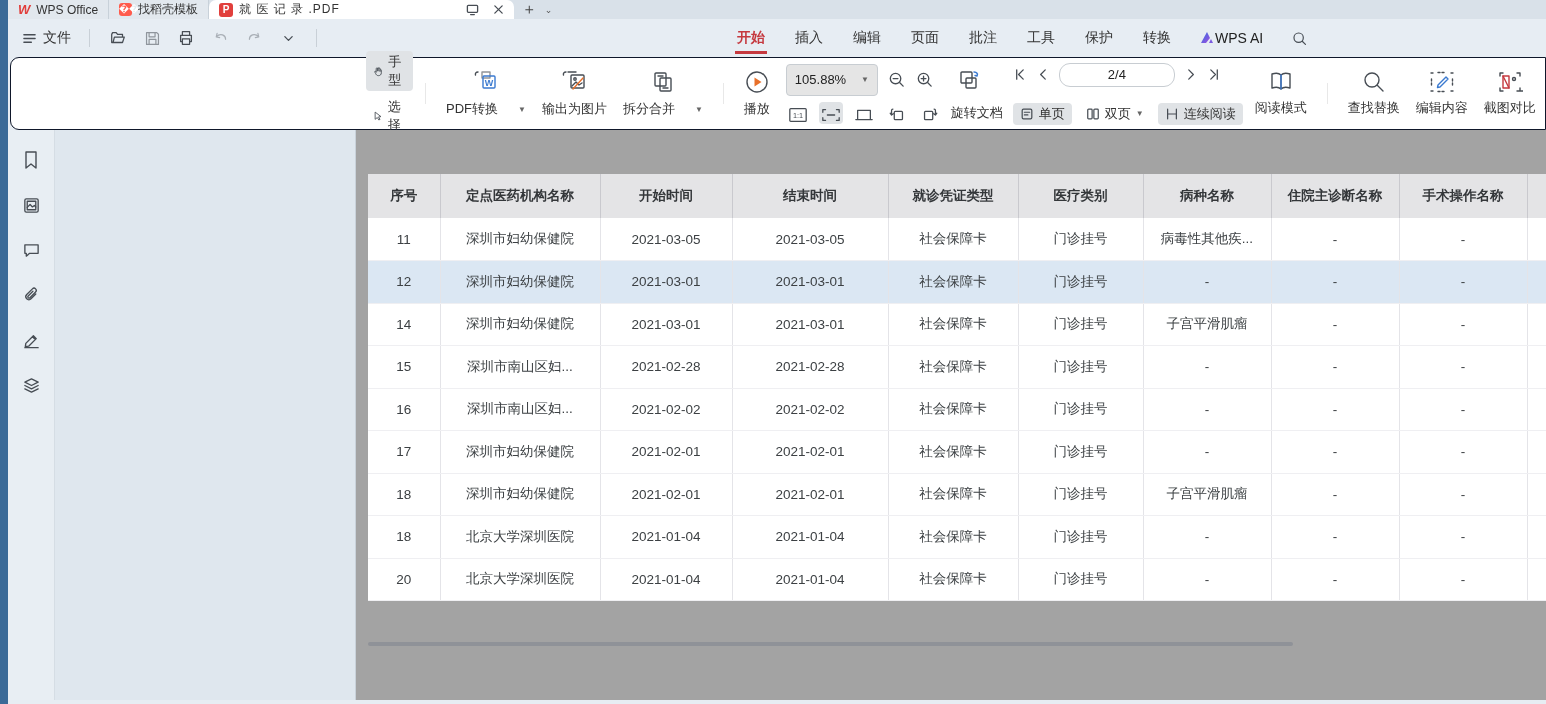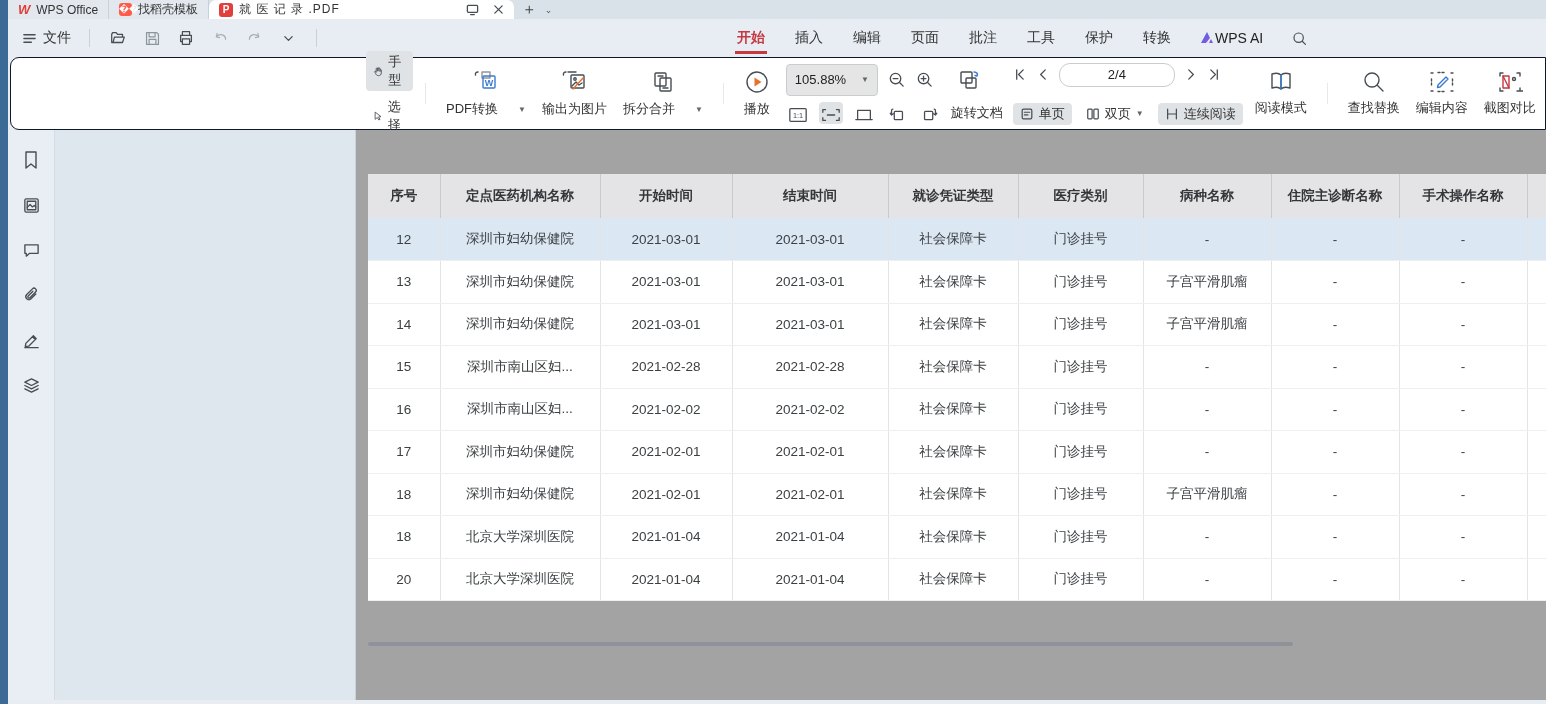--- a/index.html
+++ b/index.html
@@ -475,45 +475,45 @@
                 <th>结束时间</th>
                 <th>就诊凭证类型</th>
                 <th>医疗类别</th>
                 <th>病种名称</th>
                 <th>住院主诊断名称</th>
                 <th>手术操作名称</th>
                 <th></th>
               </tr>
             </thead>
           <tbody id="table-body">
+              <tr>
+                <td>11</td>
+                <td>深圳市妇幼保健院</td>
+                <td>2021-03-05</td>
+                <td>2021-03-05</td>
+                <td>社会保障卡</td>
+                <td>门诊挂号</td>
+                <td>病毒性其他疾...</td>
+                <td>-</td>
+                <td>-</td>
+                <td></td>
+              </tr>
               <tr class="hl">
                 <td>12</td>
                 <td>深圳市妇幼保健院</td>
                 <td>2021-03-01</td>
                 <td>2021-03-01</td>
                 <td>社会保障卡</td>
                 <td>门诊挂号</td>
                 <td>-</td>
                 <td>-</td>
                 <td>-</td>
                 <td></td>
               </tr>
               <tr>
-                <td>13</td>
-                <td>深圳市妇幼保健院</td>
-                <td>2021-03-01</td>
-                <td>2021-03-01</td>
-                <td>社会保障卡</td>
-                <td>门诊挂号</td>
-                <td>子宫平滑肌瘤</td>
-                <td>-</td>
-                <td>-</td>
-                <td></td>
-              </tr>
-              <tr>
                 <td>14</td>
                 <td>深圳市妇幼保健院</td>
                 <td>2021-03-01</td>
                 <td>2021-03-01</td>
                 <td>社会保障卡</td>
                 <td>门诊挂号</td>
                 <td>子宫平滑肌瘤</td>
                 <td>-</td>
                 <td>-</td>
                 <td></td>

